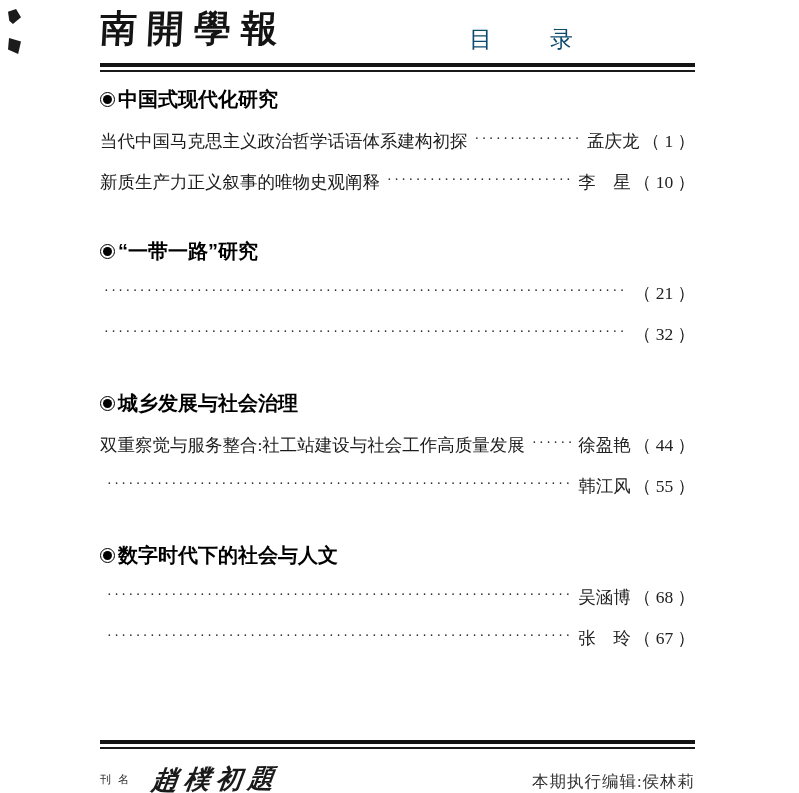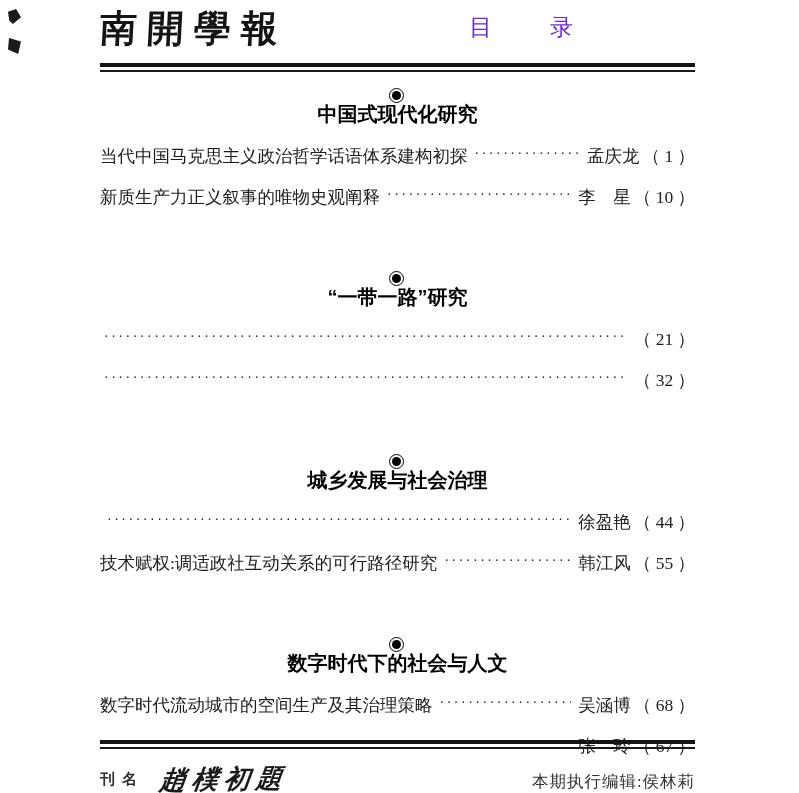--- a/index.html
+++ b/index.html
@@ -8,51 +8,51 @@
     font-family:"Liberation Serif","DejaVu Serif",serif;color:#1c1c1c;
   }
   .content{position:absolute;left:100px;right:104px;top:0;}
   
   .header{display:flex;justify-content:space-between;align-items:flex-start;height:59px;padding-top:4px;}
   .journal-title{
     font-size:37px;font-weight:bold;letter-spacing:10px;color:#141414;
     font-family:"DejaVu Serif","Liberation Serif",serif;transform:skewX(-3deg);
   }
   .toc-title{
-    font-size:23px;letter-spacing:26px;color:#6d28d9;margin-top:8px;margin-right:96px;
+    font-size:23px;letter-spacing:26px;color:#0c4a6e;margin-top:20px;margin-right:96px;
     font-family:"Liberation Serif","DejaVu Serif",serif;white-space:nowrap;
   }
   
   .rule{height:3px;border-top:4px solid #141414;border-bottom:2px solid #1a1a1a;}
   
-  .section{margin-top:64px;}
+  .section{margin-top:48px;}
   .section:first-of-type{margin-top:16px;}
   .section-heading{
     display:flex;align-items:center;font-weight:bold;font-size:20px;color:#000;
-    font-family:"Liberation Sans","DejaVu Sans",sans-serif;line-height:22px;flex-direction:column;
+    font-family:"Liberation Sans","DejaVu Sans",sans-serif;line-height:22px;
   }
   .bullet{
     width:13px;height:13px;border:1.5px solid #000;border-radius:50%;
     display:inline-flex;align-items:center;justify-content:center;margin-right:3px;flex:none;
   }
   .bullet::after{content:"";width:9px;height:9px;background:#000;border-radius:50%;}
   .article{display:flex;align-items:baseline;margin-top:21px;font-size:17.5px;line-height:20px;white-space:nowrap;}
   .article .title{flex:none;color:#1c1c1c;}
   .leader{
     flex:1 1 auto;overflow:hidden;white-space:nowrap;margin:0 7px;
     font-size:14px;letter-spacing:2.5px;color:#2a2a2a;align-self:center;position:relative;top:-2px;
   }
   .leader.lead-start{margin-left:4px;}
   .authors{flex:none;color:#222;margin-right:3px;}
   .page-no{flex:none;color:#222;}
   
   .bottom-area{position:absolute;left:100px;right:104px;top:740px;}
   .footer{display:flex;justify-content:space-between;align-items:flex-end;margin-top:13px;}
   .footer-left{display:flex;align-items:center;}
-  .journal-name-label{font-size:15px;letter-spacing:7px;color:#2e2e2e;font-weight:bold;}
+  .journal-name-label{font-size:11px;letter-spacing:7px;color:#2e2e2e;}
   .calligraphy{
     font-size:26px;font-weight:bold;font-style:italic;color:#1a1a1a;margin-left:16px;
     letter-spacing:6px;transform:skewX(-8deg) rotate(-1deg);
     font-family:"DejaVu Serif","Liberation Serif",serif;
   }
   .editor-credit{font-size:16.5px;color:#333;letter-spacing:1px;padding-bottom:4px;}
   
   .artifact{position:absolute;background:#1b1b1b;}
   .artifact.a1{left:8px;top:9px;width:13px;height:15px;clip-path:polygon(0 18%,62% 0,100% 55%,38% 100%,10% 78%);}
   .artifact.a2{left:8px;top:38px;width:13px;height:16px;clip-path:polygon(8% 0,100% 22%,78% 100%,0 72%);}
@@ -115,41 +115,40 @@
   </div>
 </div>
 
   <div class="section">
     <div class="section-heading">
       <span class="bullet"></span>
       <span class="heading-text">城乡发展与社会治理</span>
     </div>
 
   <div class="article">
+    <span class="title">双重察觉与服务整合:社工站建设与社会工作高质量发展</span>
     <span class="leader">····································································································································································································································································</span>
     <span class="authors">徐盈艳</span>
     <span class="page-no">（ 44 ）</span>
   </div>
 
   <div class="article">
-    <span class="title">技术赋权:调适政社互动关系的可行路径研究</span>
     <span class="leader">····································································································································································································································································</span>
     <span class="authors">韩江风</span>
     <span class="page-no">（ 55 ）</span>
   </div>
 </div>
 
   <div class="section">
     <div class="section-heading">
       <span class="bullet"></span>
       <span class="heading-text">数字时代下的社会与人文</span>
     </div>
 
   <div class="article">
-    <span class="title">数字时代流动城市的空间生产及其治理策略</span>
     <span class="leader">····································································································································································································································································</span>
     <span class="authors">吴涵博</span>
     <span class="page-no">（ 68 ）</span>
   </div>
 
   <div class="article">
     <span class="leader">····································································································································································································································································</span>
     <span class="authors">张　玲</span>
     <span class="page-no">（ 67 ）</span>
   </div>

